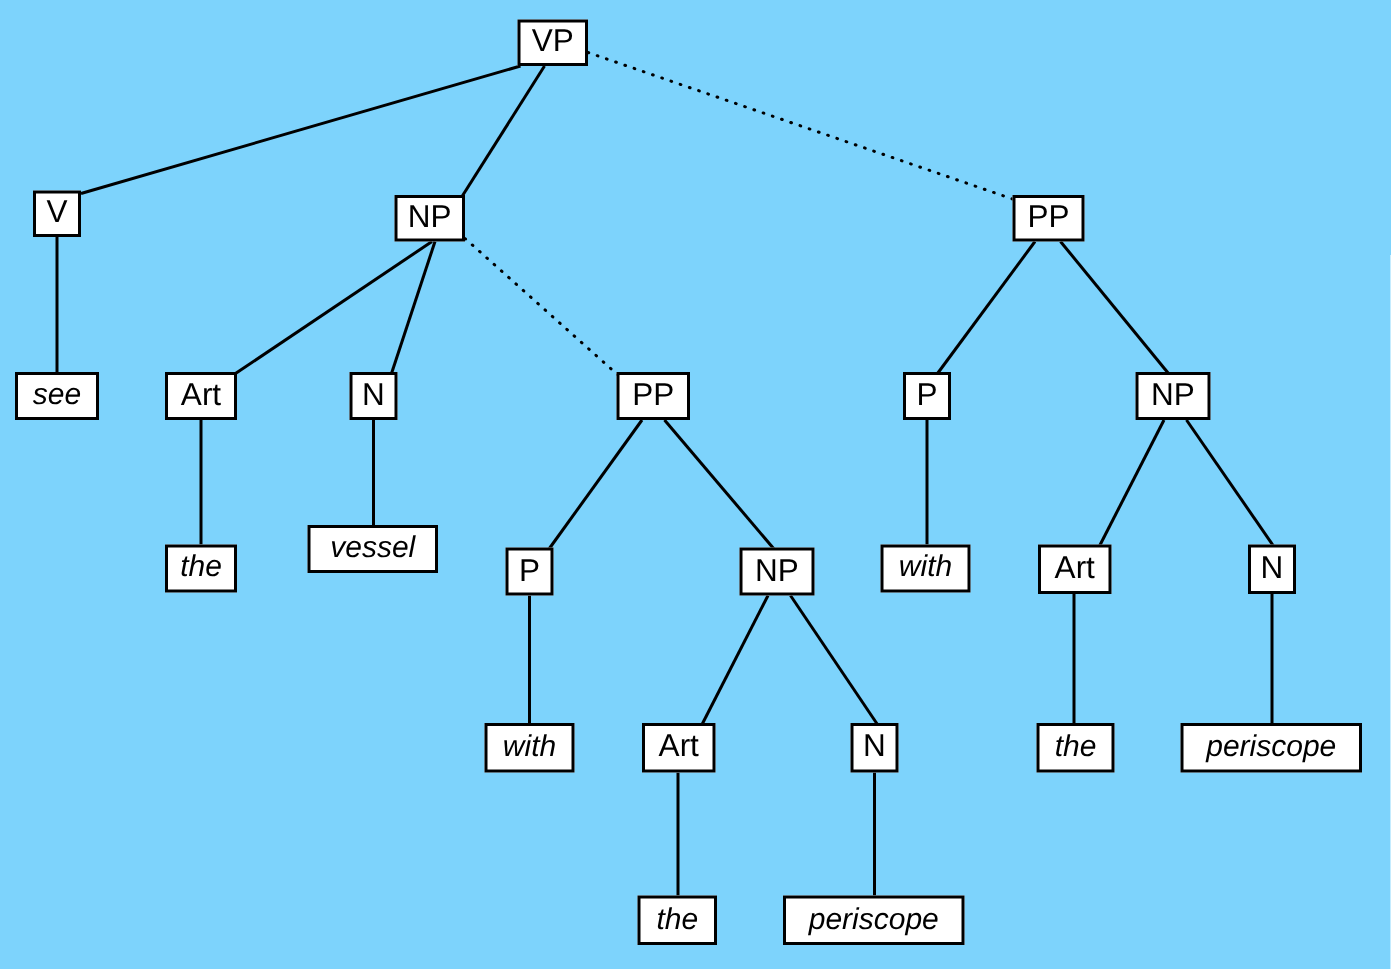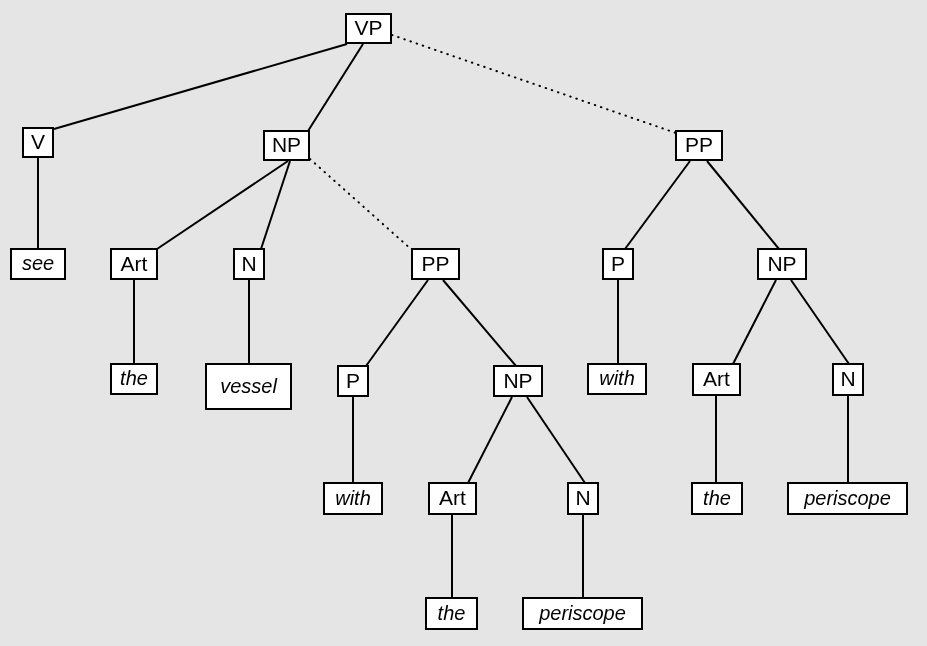--- a/index.html
+++ b/index.html
@@ -4,21 +4,21 @@
 <style>
   html, body {
     margin: 0;
     padding: 0;
     background: #ffffff;
   }
   #canvas {
     position: relative;
     width: 927px;
     height: 646px;
-    background: #e5e5e5;
+    background: #7dd3fc;
     overflow: hidden;
     font-family: "Liberation Sans", sans-serif;
   }
   #edge-layer {
     position: absolute;
     left: 0;
     top: 0;
     width: 927px;
     height: 646px;
     pointer-events: none;
@@ -106,21 +106,21 @@
       </div>
       <div class="node cat" style="left: 602px; top: 248px; width: 32px; height: 32px;">
         <span class="node-label">P</span>
       </div>
       <div class="node cat" style="left: 757px; top: 248px; width: 50px; height: 32px;">
         <span class="node-label">NP</span>
       </div>
       <div class="node leaf" style="left: 110px; top: 363px; width: 48px; height: 32px;">
         <span class="node-label">the</span>
       </div>
-      <div class="node leaf" style="left: 205px; top: 363px; width: 87px; height: 47px;">
+      <div class="node leaf" style="left: 205px; top: 350px; width: 87px; height: 32px;">
         <span class="node-label">vessel</span>
       </div>
       <div class="node cat" style="left: 337px; top: 365px; width: 32px; height: 32px;">
         <span class="node-label">P</span>
       </div>
       <div class="node cat" style="left: 493px; top: 365px; width: 50px; height: 32px;">
         <span class="node-label">NP</span>
       </div>
       <div class="node leaf" style="left: 587px; top: 363px; width: 60px; height: 32px;">
         <span class="node-label">with</span>

